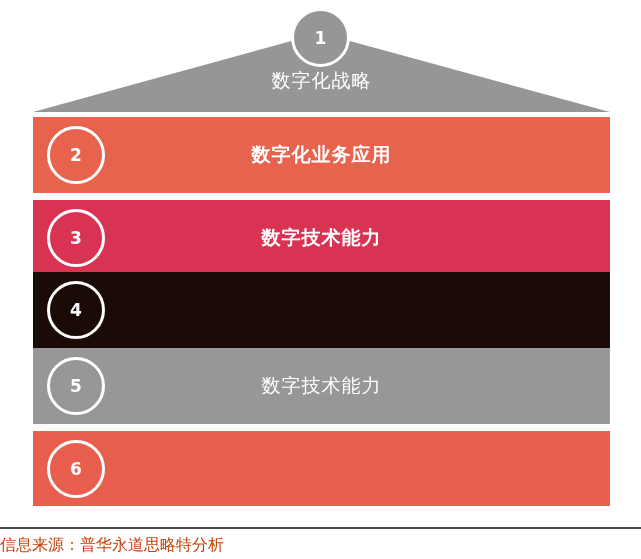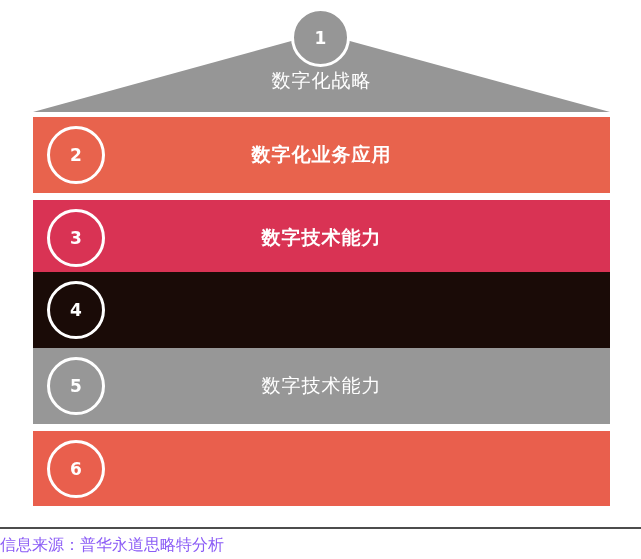--- a/index.html
+++ b/index.html
@@ -115,21 +115,21 @@
     top: 527px;
     width: 641px;
     height: 0;
     border-top: 2px solid #4c4c4c;
   }
   .footer-note {
     position: absolute;
     left: 0;
     top: 534px;
     width: 525px;
-    color: #8b5cf6;
+    color: #c2410c;
     font-size: 16px;
     line-height: 22px;
     white-space: nowrap;
   }
 </style>
 </head>
 <body>
 
 <div id="pyramid-figure">
 

